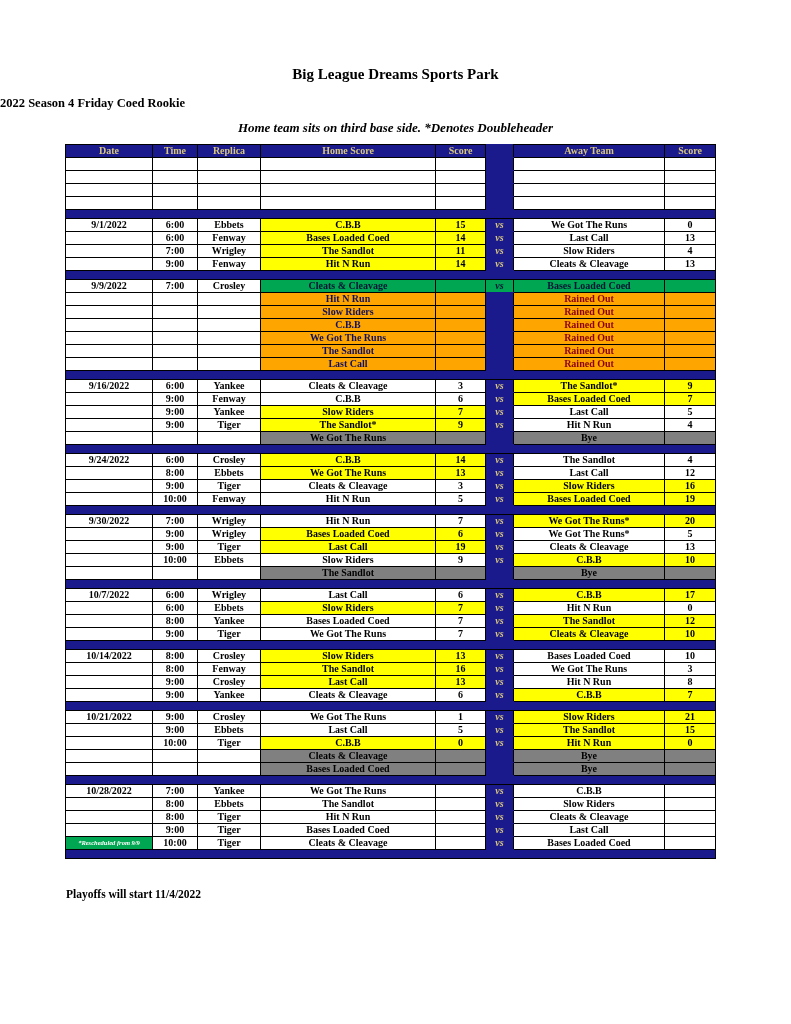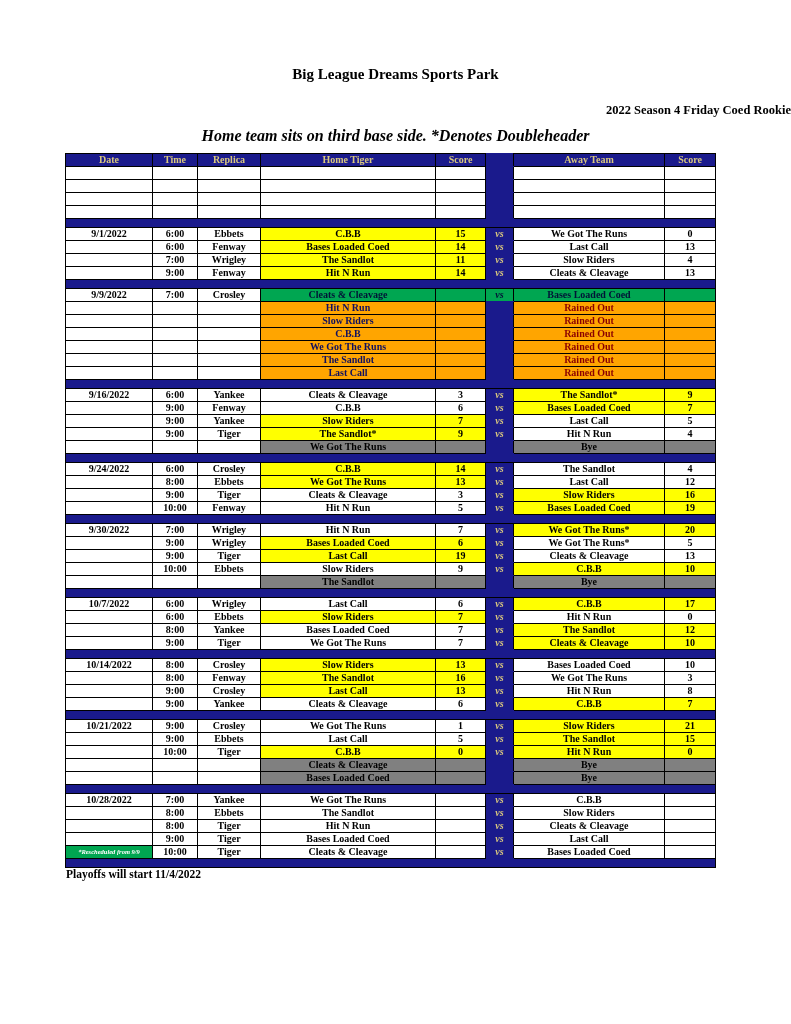--- a/index.html
+++ b/index.html
@@ -6,22 +6,22 @@
   html, body { margin: 0; padding: 0; }
   body {
     width: 791px; height: 1024px;
     background: #ffffff;
     font-family: "Liberation Serif", serif;
     color: #000000;
     overflow: hidden;
   }
   .page { padding-top: 66px; }
   .title    { text-align: center; font-weight: bold; font-size: 15px; }
-  .subtitle { text-align: right; font-weight: bold; font-size: 12.5px; margin-top: 20px; }
-  .note     { text-align: center; font-weight: bold; font-style: italic; font-size: 16px; margin-top: 9px; }
+  .subtitle { text-align: left; font-weight: bold; font-size: 12.5px; margin-top: 13px; }
+  .note     { text-align: center; font-weight: bold; font-style: italic; font-size: 13px; margin-top: 9px; }
 
   table.schedule {
     border-collapse: collapse;
     table-layout: fixed;
     width: 650px;
     margin: 8px 0 0 65px;
   }
   .schedule th, .schedule td {
     border: 1px solid #000;
     height: 13px;
@@ -58,21 +58,21 @@
   td.green-vs { background: var(--green, #00a651) !important; color: #001437; }
   td.orange { background: var(--orange, #ffa500); color: #101060; }
   td.orange.rained { color: var(--rained-text, #8b0000); }
   td.gray { background: var(--gray, #808080); color: #000; }
   td.resched-note {
     background: var(--green, #00a651);
     color: #ffffff;
     font-size: 6.5px;
     font-style: italic;
   }
-  .footer { margin: 0 0 0 66px; font-weight: bold; font-size: 11.5px; }
+  .footer { margin: 29px 0 0 66px; font-weight: bold; font-size: 11.5px; }
 </style>
 </head>
 <body>
 
 <div class="page">
   <div class="title">Big League Dreams Sports Park</div>
   <div class="subtitle">2022 Season 4 Friday Coed Rookie</div>
   <div class="note">Home team sits on third base side.  *Denotes Doubleheader</div>
 
   <table class="schedule">
@@ -84,21 +84,21 @@
         <col style="width:50px">
         <col style="width:28px">
       <col style="width:151px">
         <col style="width:51px">
     </colgroup>
     <thead>
       <tr>
         <th>Date</th>
         <th>Time</th>
         <th>Replica</th>
-        <th>Home Tiger</th>
+        <th>Home Score</th>
         <th>Score</th>
         <th class="c-vs"></th>
         <th>Away Team</th>
         <th>Score</th>
       </tr>
     </thead>
     <tbody id="schedule-body">
         <tr>
           <td class="c-date"></td>
           <td class="c-time"></td>

